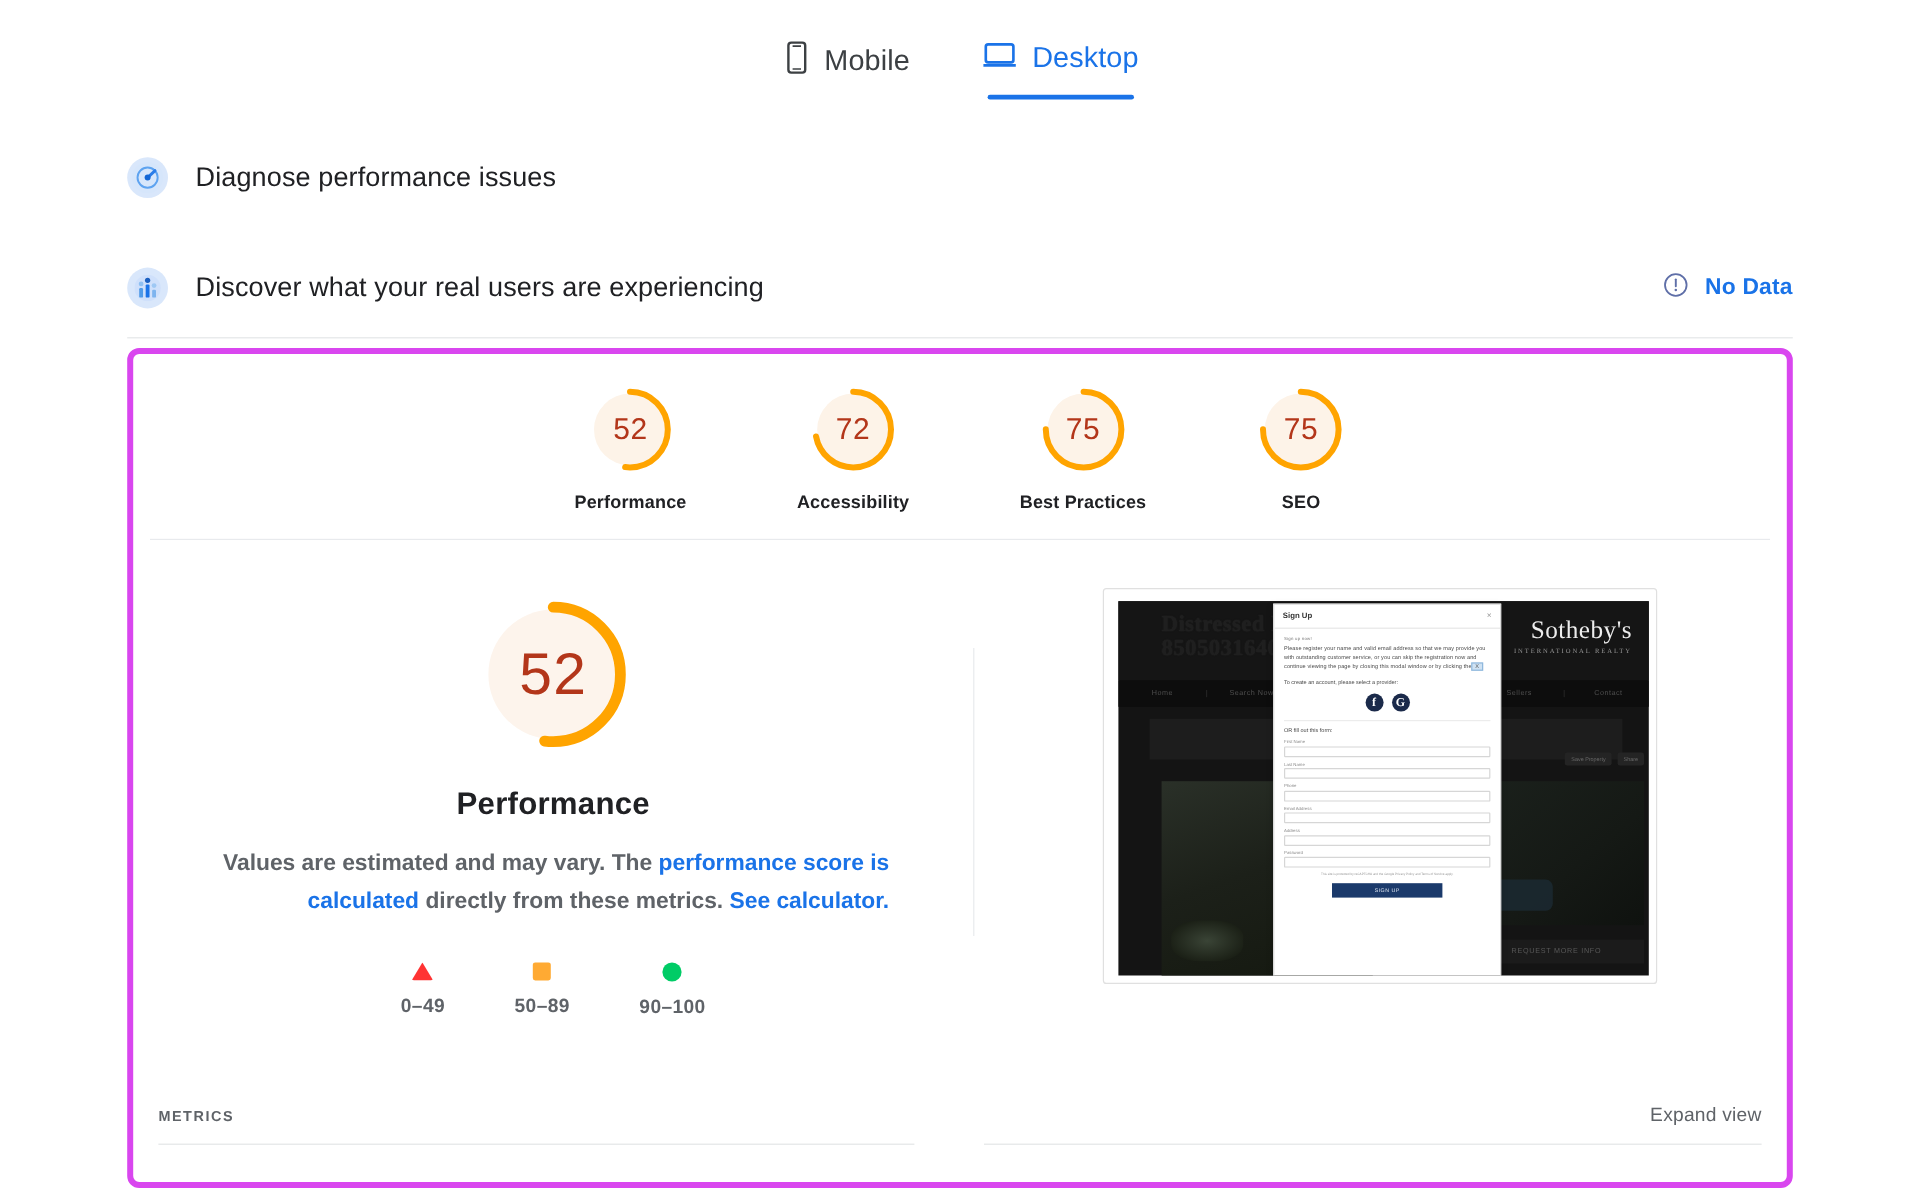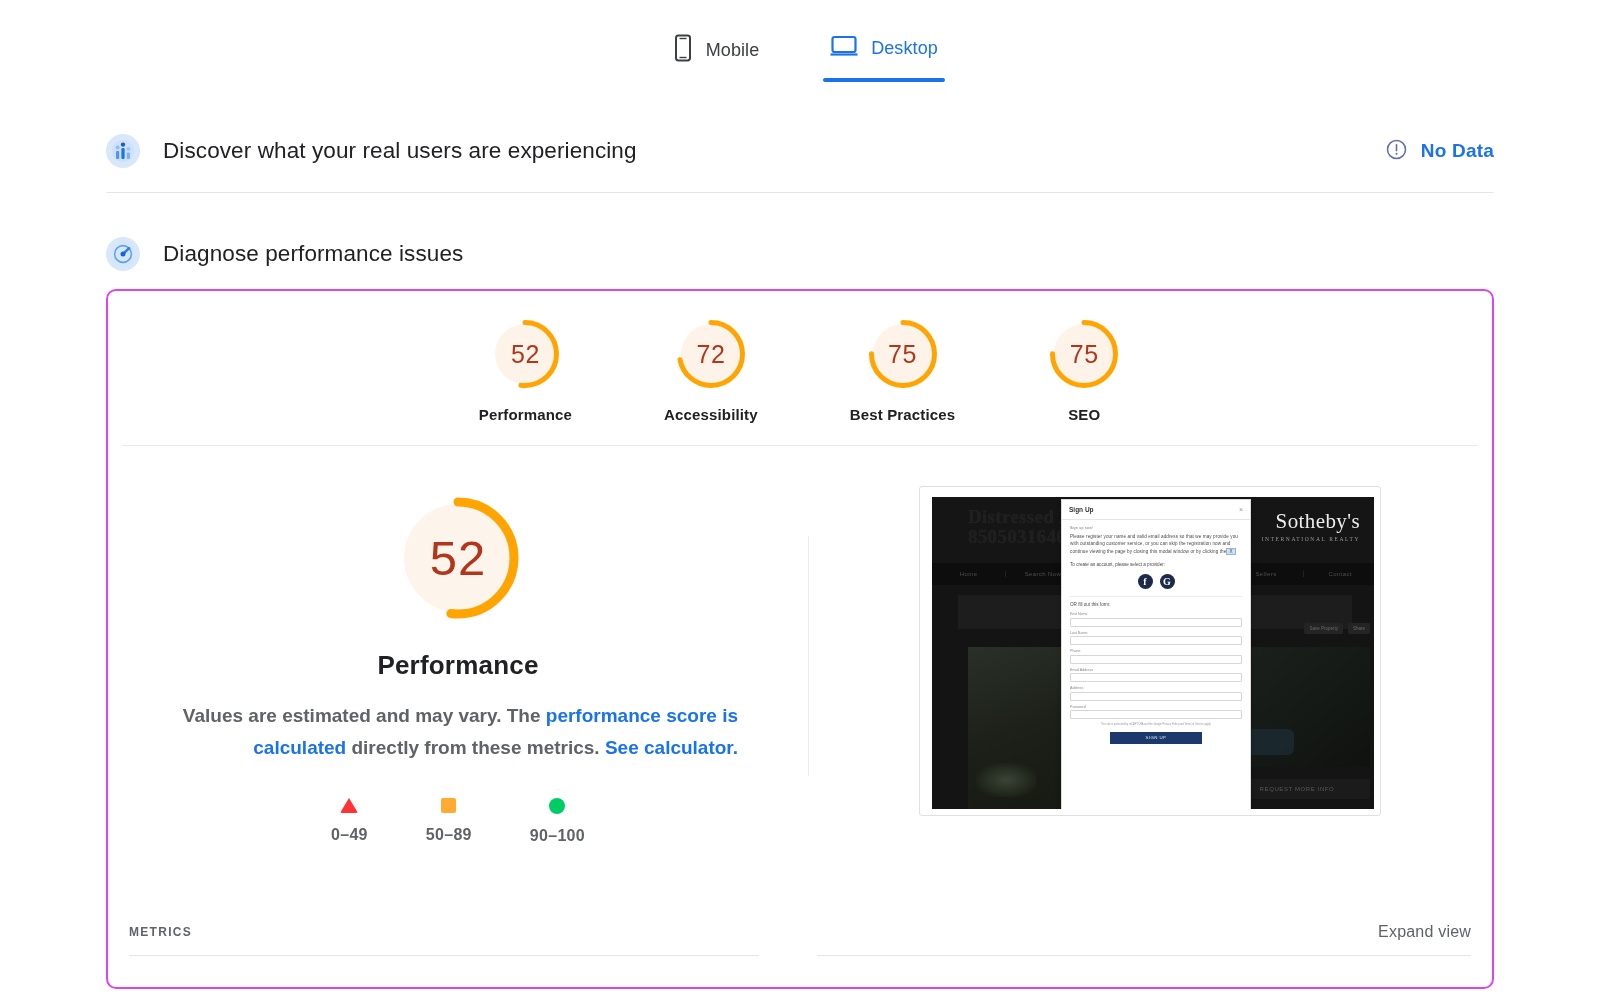--- a/index.html
+++ b/index.html
@@ -11,21 +11,21 @@
   }
   .page { position: relative; width: 1600px; height: 1000px; background:#fff; }
 
   
   .tabs {
     display: flex; justify-content: center; align-items: flex-start;
     gap: 46px; padding-top: 34px;
   }
   .tab { display:flex; flex-direction:column; align-items:center; cursor:pointer; }
   .tab-inner { display:flex; align-items:center; gap: 13px; padding: 0 6px 16px; }
-  .tab-label { font-size: 18px; letter-spacing:.1px;text-align:center; }
+  .tab-label { font-size: 24px; letter-spacing:.1px;text-align:center; }
   .tab-mobile .tab-label { color:#3c4043; }
   .tab-desktop .tab-label { color:#1a73e8; }
   .tab-underline { width: 122px; height: 4px; background:#1a73e8; border-radius:2px; }
   .tab-underline.hidden { background: transparent; }
 
   
   .section-row {
     display:flex; align-items:center;
     margin: 0 106px; padding: 26px 0 24px;
   }
@@ -40,21 +40,21 @@
   .sec-spacer { flex: 1; }
   .nodata { display:flex; align-items:center; gap: 14px; }
   .nodata-label { font-size: 19px; font-weight: 700; color:#1a73e8; letter-spacing:.2px; }
 
   .row-discover { margin-top: 22px; }
   .row-diagnose { padding-top: 44px; padding-bottom: 10px; }
 
   
   .card {
     margin: 8px 106px 0;
-    border: 2px solid #d946ef;
+    border: 5px solid #d946ef;
     border-radius: 10px;
     background: #fff;
     height: 700px;
     overflow: hidden;
     position: relative;
   }
 
   
   .gauges {
     display:flex; justify-content:center; align-items:flex-start;
@@ -257,20 +257,32 @@
           <svg width="28" height="24" viewBox="0 0 28 24">
             <rect x="2.5" y="3" width="23" height="15" rx="2" fill="none" stroke="#1a73e8" stroke-width="2.2"></rect>
             <line x1="0.5" y1="20.5" x2="27.5" y2="20.5" stroke="#1a73e8" stroke-width="2.2"></line>
           </svg>
         </span>
         <span class="tab-label">Desktop</span>
       </div>
       <div class="tab-underline"></div>
     </div>
 
+  </div>
+
+  <div class="section-row row-diagnose">
+    <span class="sec-icon">
+      <svg width="26" height="26" viewBox="0 0 26 26">
+        <circle cx="13" cy="13" r="13" fill="#d6e6fb"></circle>
+        <circle cx="13" cy="13" r="8.4" fill="none" stroke="#5ea3f0" stroke-width="1.6"></circle>
+        <path d="M13 13 L19.2 7.2" stroke="#2b7de9" stroke-width="2.4" stroke-linecap="round"></path>
+        <circle cx="13" cy="13" r="2.5" fill="#1266d6"></circle>
+      </svg>
+    </span>
+    <span class="sec-title">Diagnose performance issues</span>
   </div>
 
   <div class="section-row bordered row-discover">
     <span class="sec-icon">
       <svg width="22" height="22" viewBox="0 0 22 22">
         <circle cx="11" cy="11" r="11" fill="#cfe0fb"></circle>
         <rect x="4" y="11" width="3.2" height="8" rx="1" fill="#4f9ae8"></rect>
         <rect x="9.4" y="8" width="3.2" height="11" rx="1" fill="#1a73e8"></rect>
         <rect x="14.8" y="12.5" width="3.2" height="6.5" rx="1" fill="#7db4ef"></rect>
         <circle cx="5.6" cy="7.6" r="2" fill="#8fc0f2"></circle>
@@ -285,32 +297,20 @@
         <svg width="21" height="21" viewBox="0 0 21 21">
           <circle cx="10.5" cy="10.5" r="9" fill="none" stroke="#5f6fa8" stroke-width="1.5"></circle>
           <line x1="10.5" y1="5.8" x2="10.5" y2="11.6" stroke="#5f6fa8" stroke-width="1.6" stroke-linecap="round"></line>
           <circle cx="10.5" cy="14.7" r="1.05" fill="#5f6fa8"></circle>
         </svg>
       </span>
       <span class="nodata-label">No Data</span>
     </span>
   </div>
 
-  <div class="section-row row-diagnose">
-    <span class="sec-icon">
-      <svg width="26" height="26" viewBox="0 0 26 26">
-        <circle cx="13" cy="13" r="13" fill="#d6e6fb"></circle>
-        <circle cx="13" cy="13" r="8.4" fill="none" stroke="#5ea3f0" stroke-width="1.6"></circle>
-        <path d="M13 13 L19.2 7.2" stroke="#2b7de9" stroke-width="2.4" stroke-linecap="round"></path>
-        <circle cx="13" cy="13" r="2.5" fill="#1266d6"></circle>
-      </svg>
-    </span>
-    <span class="sec-title">Diagnose performance issues</span>
-  </div>
-
   <div class="card">
 
     <div class="gauges">
 
       <div class="gauge">
         <div class="gauge-ring">
           <svg width="74" height="74" viewBox="0 0 74 74">
             <circle cx="37" cy="37" r="30" fill="#fdf3e8"></circle>
             <circle cx="37" cy="37" r="31.5" fill="none" stroke="#ffa400" stroke-width="5" stroke-linecap="round" stroke-dasharray="102.9 197.9" transform="rotate(-90 37 37)"></circle>
           </svg>

